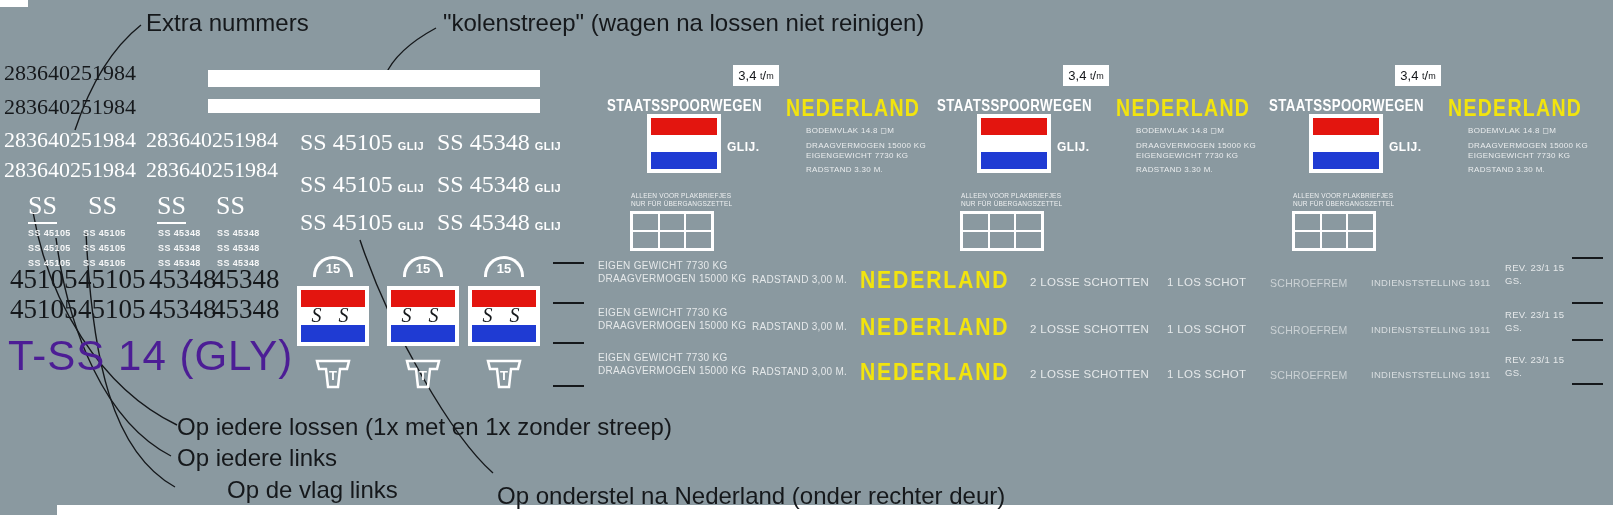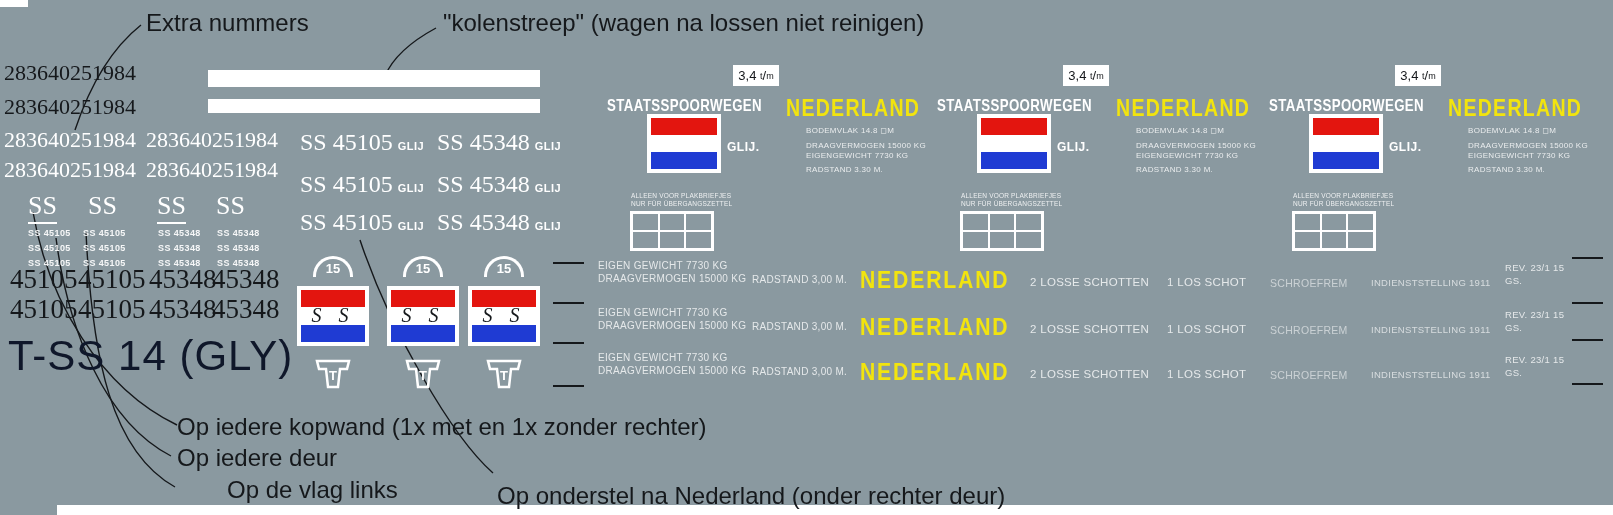--- a/index.html
+++ b/index.html
@@ -9,21 +9,21 @@
   .serif{font-family:"Liberation Serif",serif;}
   .wnum{color:#fff;font-size:22px;}
   .bnum{color:#15181b;font-size:22px;}
   .stripe{position:absolute;background:#fff;}
   .ssbig{font-family:"Liberation Serif",serif;color:#fff;font-size:26px;}
   .ssbig.u{border-bottom:2px solid #fff;padding-bottom:1px;}
   .sstiny{color:rgba(255,255,255,.92);font-size:9px;font-weight:bold;letter-spacing:.4px;}
   .pnum{font-family:"Liberation Serif",serif;color:#15181b;font-size:27px;}
   .glijnum{font-family:"Liberation Serif",serif;color:#fff;font-size:24px;}
   .glijsuf{font-size:11px;font-weight:bold;font-family:"Liberation Sans",sans-serif;margin-left:5px;letter-spacing:.5px;}
-  .title{font-size:42px;color:#0f172a;letter-spacing:1px;}
+  .title{font-size:42px;color:#4c1d95;letter-spacing:1px;}
   .callout{font-size:24px;color:#15181b;}
   .flag{position:absolute;background:#fff;padding:4px;box-sizing:border-box;}
   .band{width:100%;}
   .semic{position:absolute;left:50%;transform:translateX(-50%);width:40px;height:21px;
          border:3px solid #fff;border-bottom:none;border-radius:22px 22px 0 0;
          color:#fff;font-weight:bold;font-size:13px;text-align:center;line-height:20px;box-sizing:border-box;}
   .dash{position:absolute;width:31px;height:2px;background:#15181b;}
   .loadbox{position:absolute;width:46px;height:21px;background:#fff;color:#15181b;font-size:13px;
            display:flex;align-items:center;justify-content:center;}
   .loadbox .sup{font-size:9px;vertical-align:5px;}
@@ -282,18 +282,18 @@
     <div class="rowtxt" style="left:752px;top:274px;font-size:10px;">RADSTAND 3,00 M.</div>
     <div class="nedl" style="left:860px;top:267px;font-size:23px;letter-spacing:2px;transform:scaleX(.92);">NEDERLAND</div>
     <div class="rowtxt" style="left:1030px;top:276px;font-size:11.5px;">2 LOSSE SCHOTTEN</div>
     <div class="rowtxt" style="left:1167px;top:276px;font-size:11.5px;">1 LOS SCHOT</div>
     <div class="rowtxt" style="left:1270px;top:277px;font-size:10.5px;color:rgba(255,255,255,.55);">SCHROEFREM</div>
     <div class="rowtxt" style="left:1371px;top:277px;font-size:9.5px;color:rgba(255,255,255,.65);">INDIENSTSTELLING 1911</div>
     <div class="rowtxt" style="left:1505px;top:262px;font-size:9.5px;">REV. 23/1 15</div>
     <div class="rowtxt" style="left:1505px;top:275px;font-size:9.5px;">GS.</div>
   </div>
 
-  <div class="abs callout" style="left:177px;top:413px;">Op iedere kopwand (1x met en 1x zonder rechter)</div>
-  <div class="abs callout" style="left:177px;top:444px;">Op iedere deur</div>
+  <div class="abs callout" style="left:177px;top:413px;">Op iedere lossen (1x met en 1x zonder streep)</div>
+  <div class="abs callout" style="left:177px;top:444px;">Op iedere links</div>
   <div class="abs callout" style="left:179px;top:476px;margin-left:48px;">Op de vlag links</div>
   <div class="abs callout" style="left:497px;top:482px;">Op onderstel na Nederland (onder rechter deur)</div>
 
 </div>
 
 </body></html>

